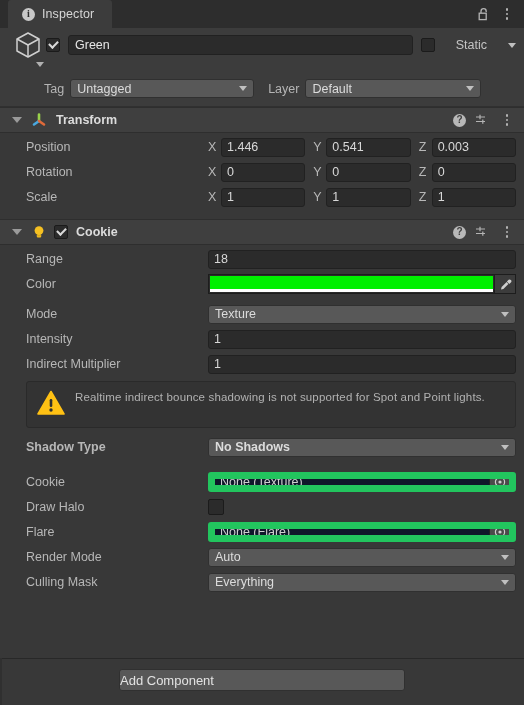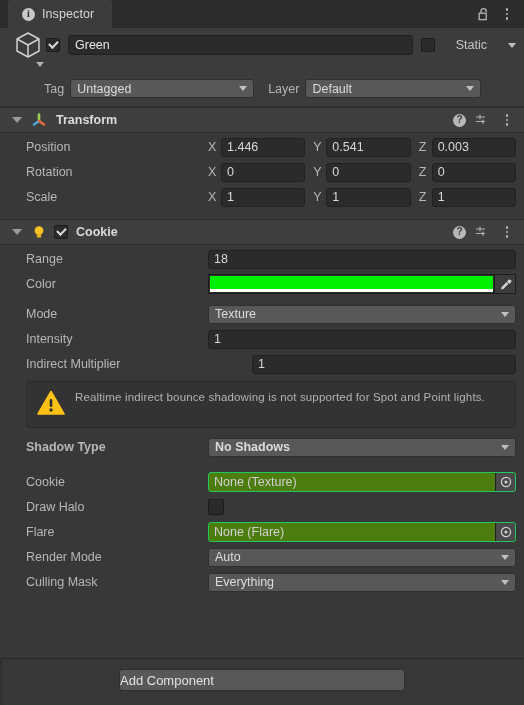--- a/index.html
+++ b/index.html
@@ -290,22 +290,22 @@
     background: #3c3c3c;
     border-left: 1px solid #1d1d1d;
     display: flex; align-items: center; justify-content: center;
     flex: none;
   }
 
   
   .objfield {
     flex: 1 1 auto;
     height: 20px;
-    background: #4d7c0f;
-    border: 1px solid #22c55e;
+    background: #0f172a;
+    border: 7px solid #22c55e;
     border-radius: 3px;
     display: flex; align-items: center;
     box-sizing: border-box;
     overflow: hidden;
   }
   .objfield .obj-val { flex: 1 1 auto; padding: 0 5px; color: #d0d0d0; font-size: 12.5px; }
   .obj-picker {
     width: 19px; height: 18px;
     background: #4a4a4a;
     border-left: 1px solid #212121;
@@ -572,21 +572,21 @@
         </span>
       </div>
 
       <div class="prow">
         <span class="plabel">Intensity</span>
         <span class="field-wide">
           <span>1</span>
         </span>
       </div>
 
-      <div class="prow" style="margin-bottom:0;gap:44px;">
+      <div class="prow" style="margin-bottom:0;">
         <span class="plabel">Indirect Multiplier</span>
         <span class="field-wide">
           <span>1</span>
         </span>
       </div>
 
       <div class="warnbox">
         <span style="flex:none;">
           <svg width="28" height="26" viewBox="0 0 28 26">
             <path d="M14 1.5 L27 24 L1 24 Z" fill="#ffc114" stroke="#ffc114" stroke-width="1.6" stroke-linejoin="round"></path>

